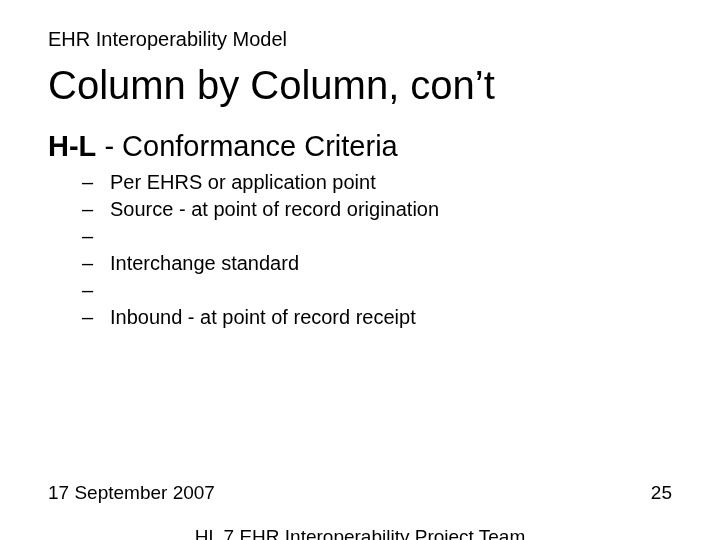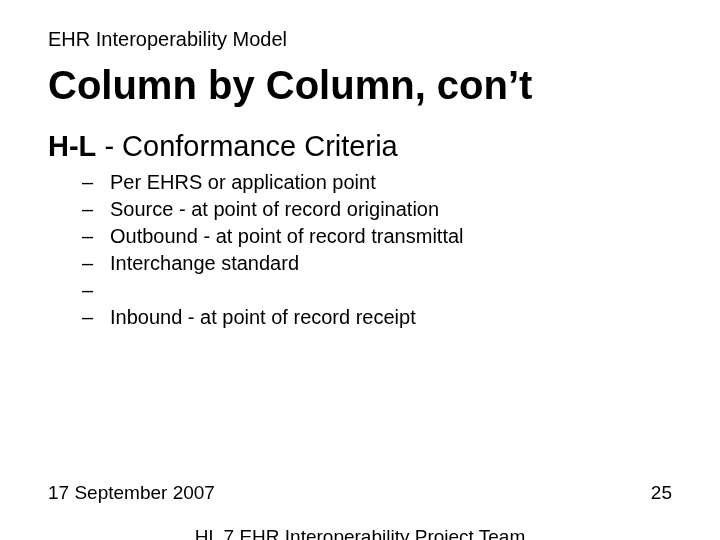--- a/index.html
+++ b/index.html
@@ -12,21 +12,21 @@
       position: relative;
       padding: 28px 48px 0 48px;
     }
     .supertitle {
       font-size: 20px;
       font-weight: 400;
       margin-bottom: 12px;
     }
     .title {
       font-size: 40px;
-      font-weight: 700;
+      font-weight: 400;
       margin-bottom: 22px;
       letter-spacing: 0px;
     }
     .section-head {
       font-size: 29px;
       font-weight: 400;
       margin-bottom: 6px;
     }
     .section-head .bold { font-weight: 700; }
     .bullets {
@@ -73,21 +73,20 @@
   <div class="bullet-row">
     <span class="bullet-dash">–</span>
     <span>Per EHRS or application point</span>
   </div>
   <div class="bullet-row">
     <span class="bullet-dash">–</span>
     <span>Source - at point of record origination</span>
   </div>
   <div class="bullet-row">
     <span class="bullet-dash">–</span>
-    <span>Outbound - at point of record transmittal</span>
   </div>
   <div class="bullet-row">
     <span class="bullet-dash">–</span>
     <span>Interchange standard</span>
   </div>
   <div class="bullet-row">
     <span class="bullet-dash">–</span>
   </div>
   <div class="bullet-row">
     <span class="bullet-dash">–</span>

